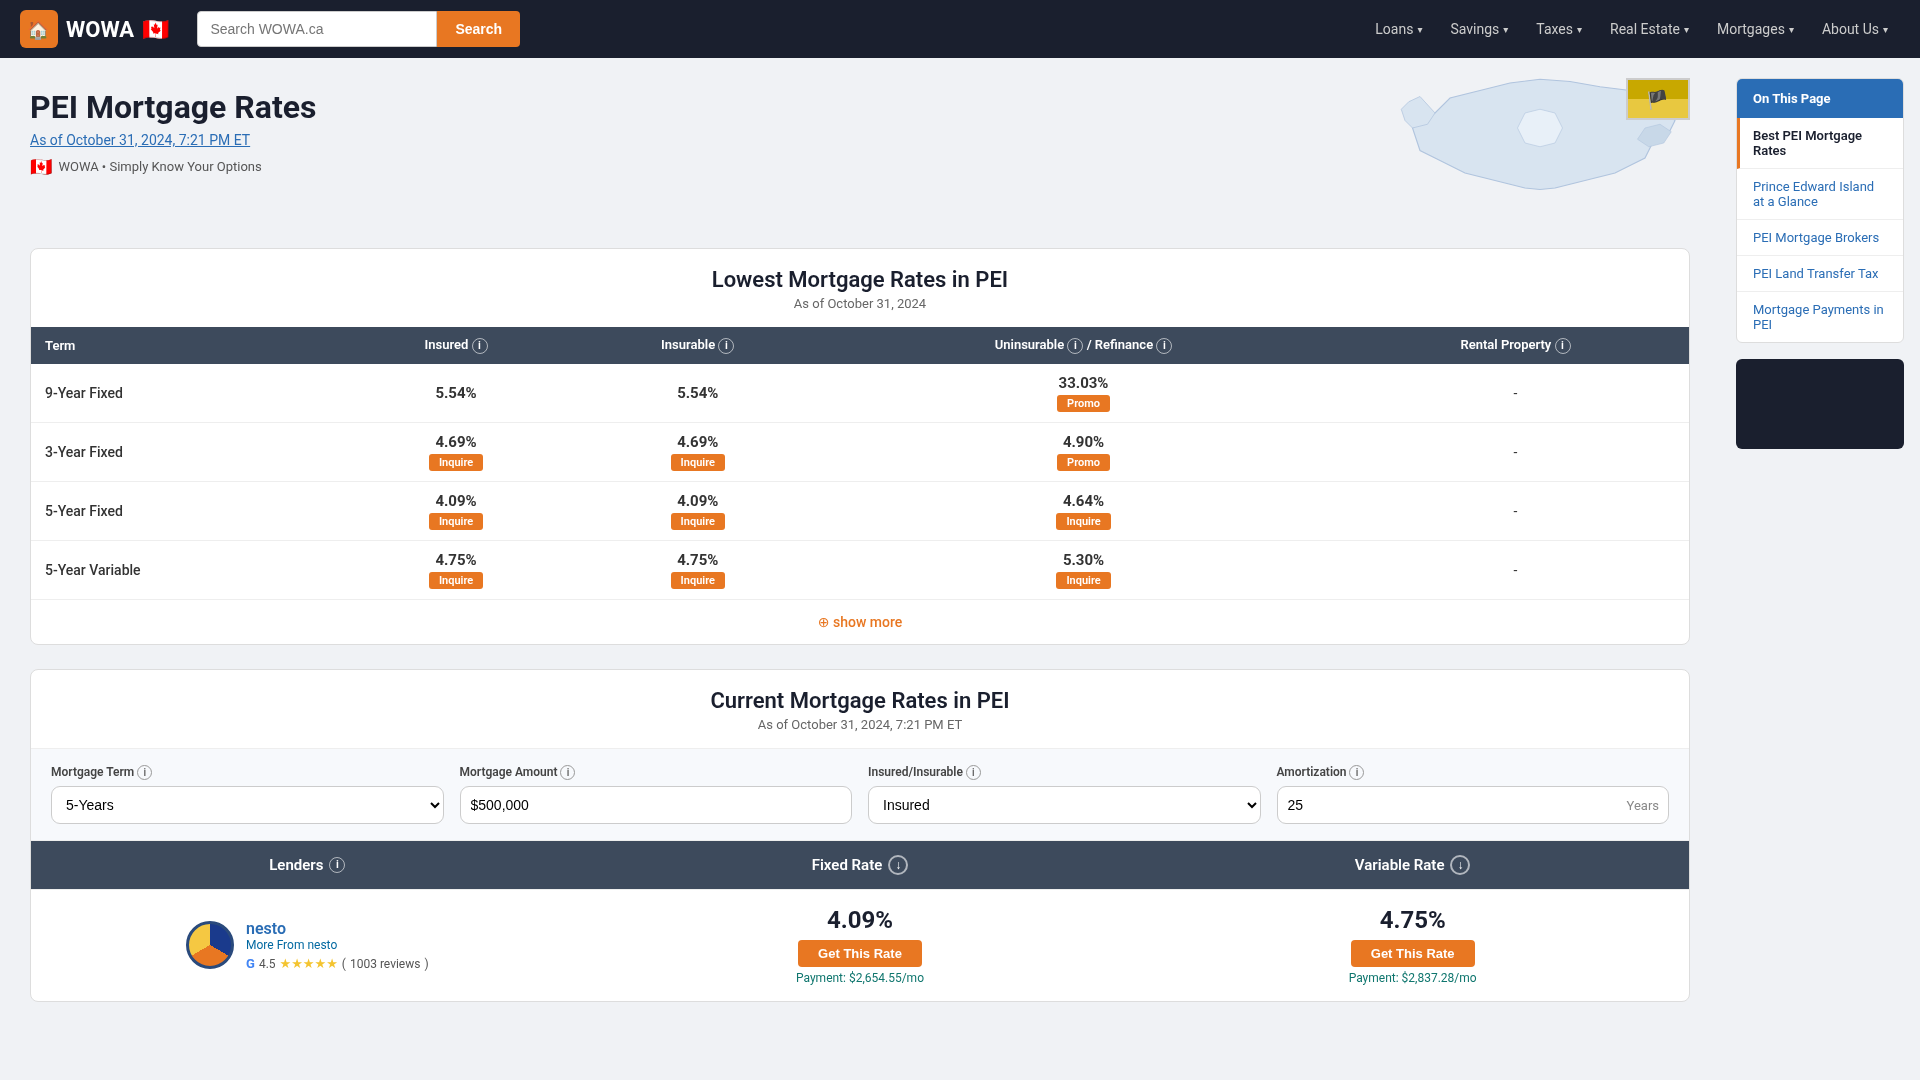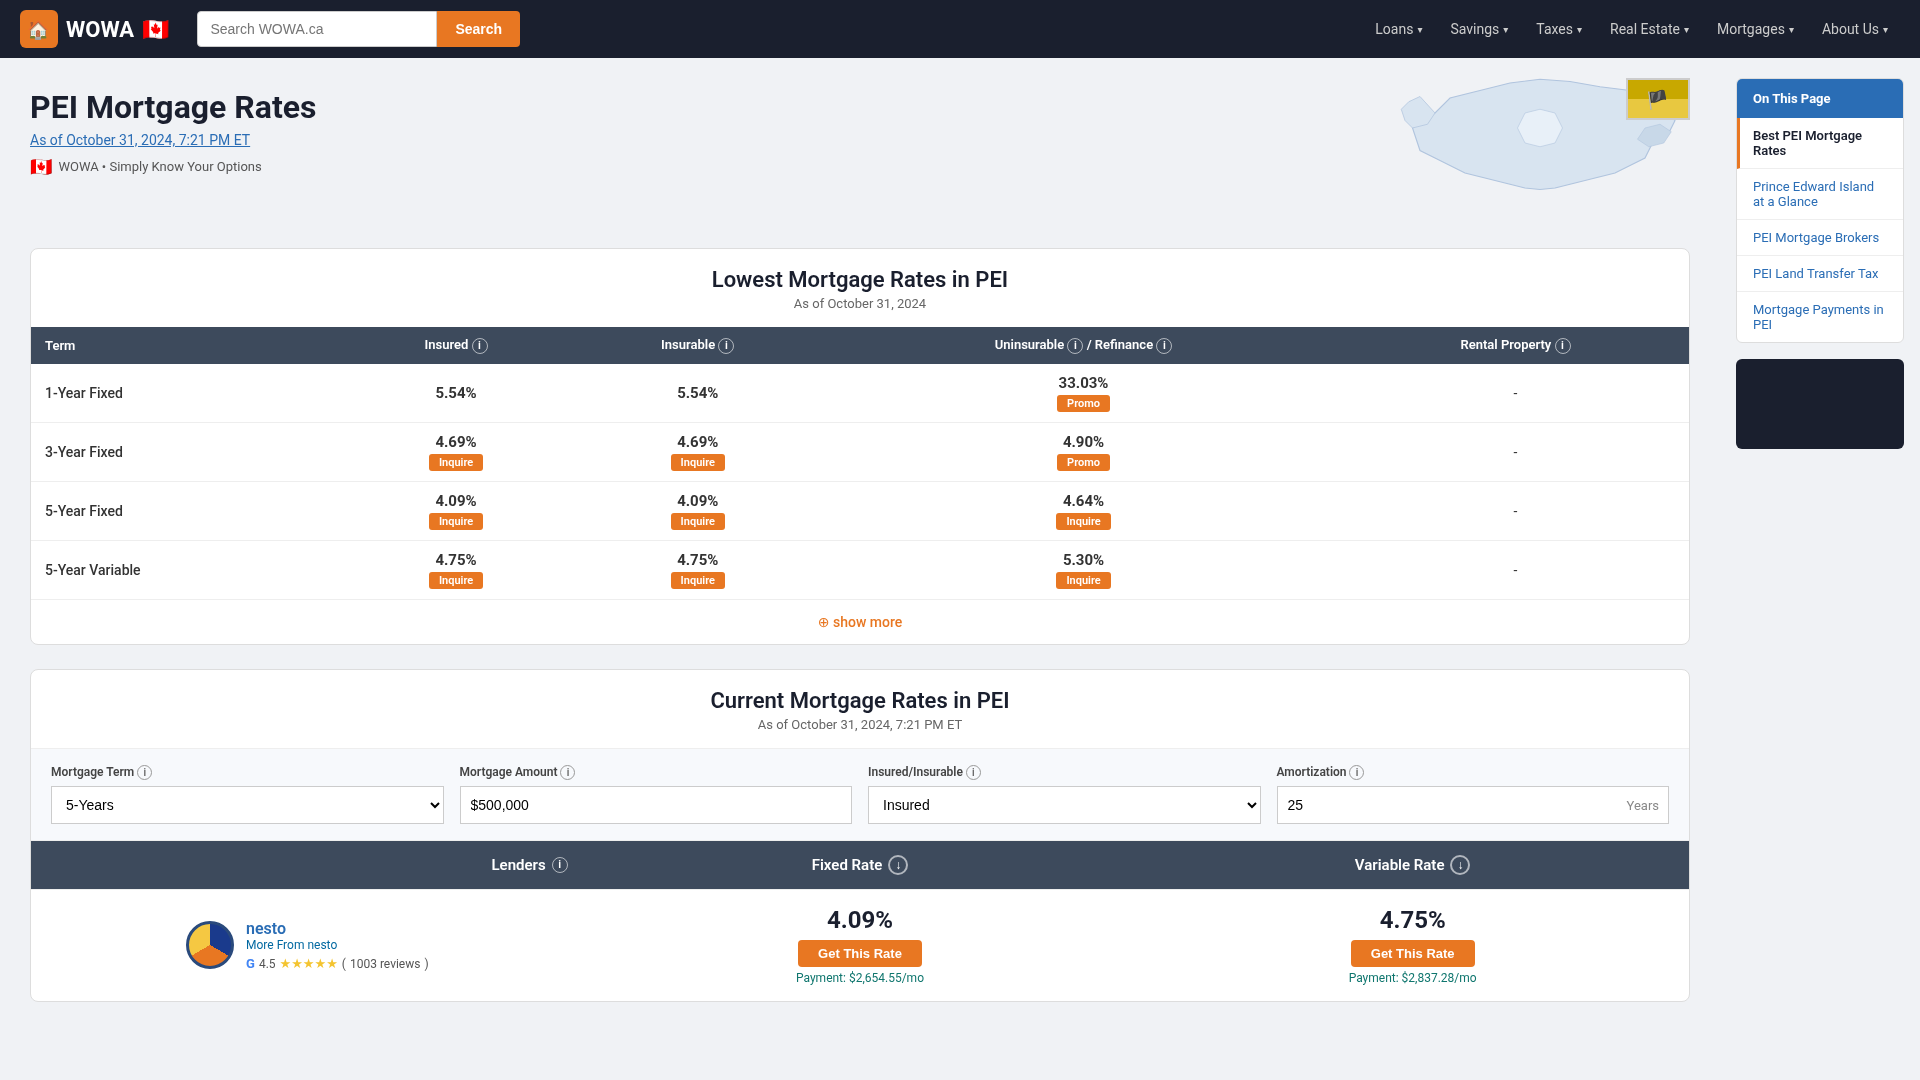--- a/index.html
+++ b/index.html
@@ -219,21 +219,21 @@
       font-size: 12px;
       font-weight: 600;
       color: #444;
       margin-bottom: 6px;
     }
     .filter-group select,
     .filter-group input {
       width: 100%;
       height: 38px;
       border: 1px solid #ccc;
-      border-radius: 0;
+      border-radius: 9px;
       padding: 0 10px;
       font-size: 14px;
       background: white;
       outline: none;
     }
     .filter-group .input-with-unit {
       position: relative;
     }
     .filter-group .input-with-unit input {
       padding-right: 46px;
@@ -258,21 +258,21 @@
     }
     .lenders-header div {
       padding: 14px 16px;
       text-align: center;
       display: flex;
       align-items: center;
       justify-content: center;
       gap: 6px;
     }
     .lenders-header div:first-child {
-      justify-content: flex-end;
+      justify-content: center;
     }
     .info-icon {
       display: inline-flex;
       align-items: center;
       justify-content: center;
       width: 16px;
       height: 16px;
       border-radius: 50%;
       border: 1px solid rgba(255,255,255,0.6);
       font-size: 11px;
@@ -473,21 +473,21 @@
           <tr>
             <th>Term</th>
             <th>Insured <span class="info-icon">i</span></th>
             <th>Insurable <span class="info-icon">i</span></th>
             <th>Uninsurable <span class="info-icon">i</span> / Refinance <span class="info-icon">i</span></th>
             <th>Rental Property <span class="info-icon">i</span></th>
           </tr>
         </thead>
         <tbody id="lowest-rates-tbody">
         <tr>
-    <td>1-Year Fixed</td>
+    <td>9-Year Fixed</td>
     <td>
       <span class="rate-val">5.54%</span>
 
     </td>
     <td>
       <span class="rate-val">5.54%</span>
 
     </td>
     <td>
       <span class="rate-val">33.03%</span>

